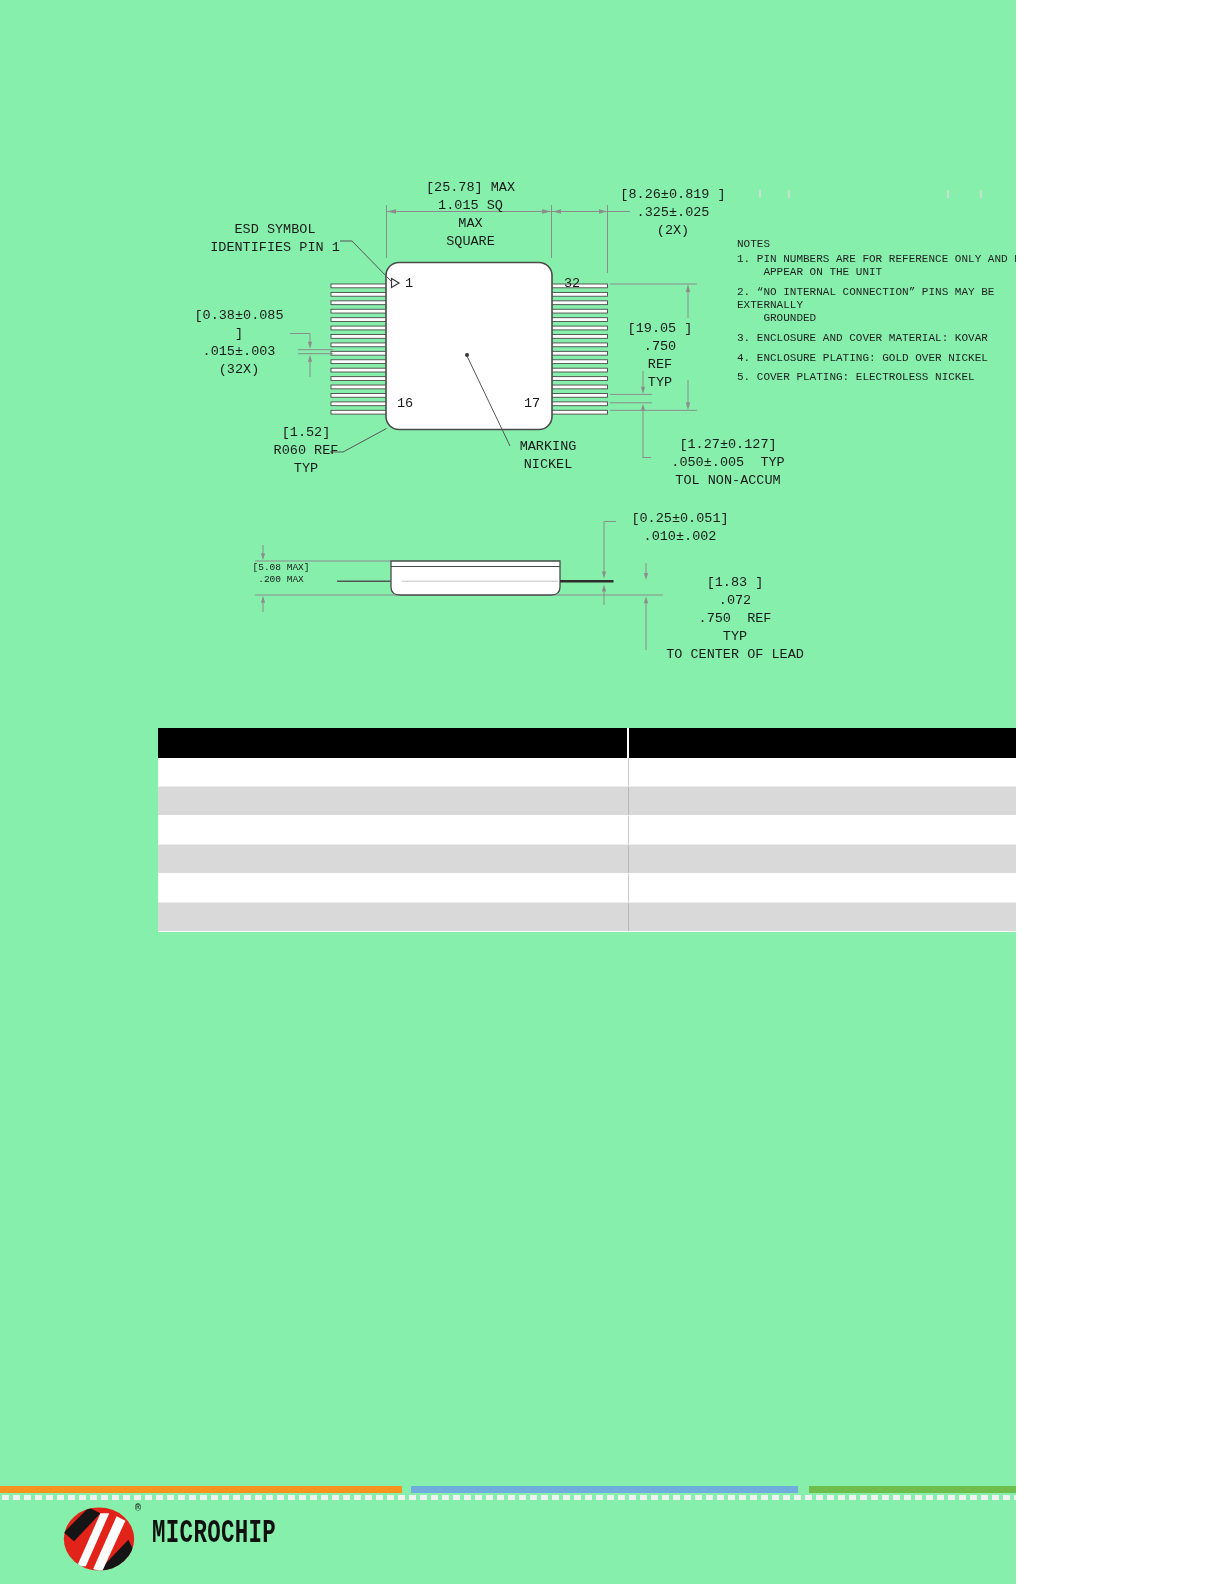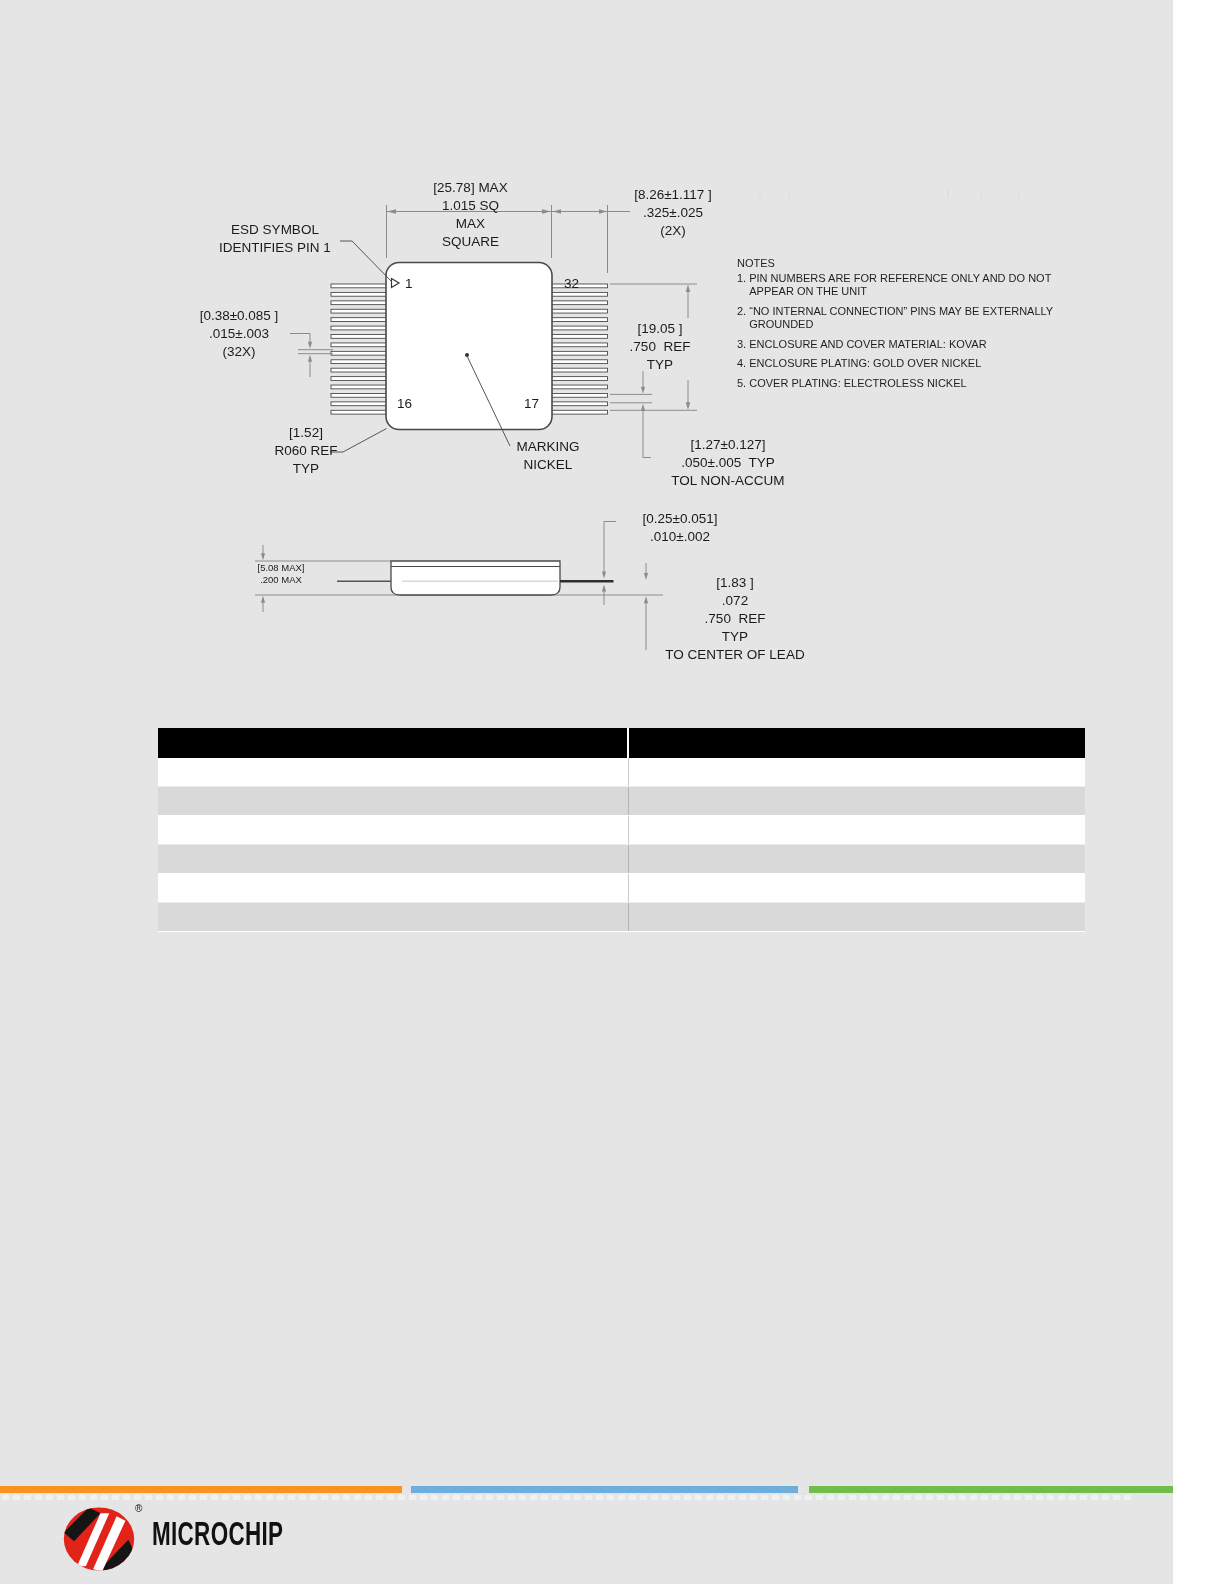--- a/index.html
+++ b/index.html
@@ -1,24 +1,24 @@
 <!DOCTYPE html>
 <html><head>
 <meta charset="utf-8">
 <style>
   html,body{margin:0;padding:0;background:#fff;}
-  .page{position:relative;width:1173px;height:1584px;background:#e5e5e5;
-        font-family:Liberation Sans, sans-serif;color:#1f1f1f;overflow:hidden;}
+  .page{position:relative;width:1016px;height:1584px;background:#86efac;
+        font-family:Liberation Mono, monospace;color:#1f1f1f;overflow:hidden;}
   .lbl{position:absolute;text-align:center;white-space:pre-wrap;line-height:1.33;
        font-size:13.5px;color:#1b1b1b;}
   .pinnum{position:absolute;font-size:13.5px;color:#1b1b1b;}
   .tiny{font-size:9.5px;line-height:1.25;}
   svg.draw{position:absolute;left:0;top:0;}
   
-  .notes{position:absolute;left:737px;top:238px;width:330px;text-align:left;margin-top:19px;}
+  .notes{position:absolute;left:737px;top:238px;width:330px;text-align:left;}
   .notes .ntitle{font-size:11px;margin-bottom:3px;}
   .notes .nitem{font-size:11px;line-height:1.2;margin-bottom:6.5px;white-space:pre-wrap;}
   
   .spec-table{position:absolute;left:158px;top:728px;width:927px;}
   .thead{display:flex;height:30px;background:#fff;}
   .thcell{background:#000;height:30px;}
   .thcell.c0{width:469px;margin-right:2px;}
   .thcell.c1{flex:1;}
   .trow{display:flex;height:28px;background:#ffffff;border-bottom:1px solid #ececec;}
   .trow.alt{background:#d9d9d9;border-bottom:1px solid #fff;}
@@ -158,21 +158,21 @@
     <line x1="391" y1="566.5" x2="560" y2="566.5" stroke="#4a4a4a" stroke-width="1"></line>
     <line x1="402" y1="581.2" x2="558" y2="581.2" stroke="#b5b5b5" stroke-width="0.8"></line>
     <line x1="337" y1="581.2" x2="391" y2="581.2" stroke="#555" stroke-width="1.6"></line>
     <line x1="560" y1="581.2" x2="613.5" y2="581.2" stroke="#2e2e2e" stroke-width="2.6"></line>
   </svg>
 
   <div class="lbl" style="left:398px;top:179px;width:145px;">[25.78] MAX
 1.015 SQ
 MAX
 SQUARE</div>
-  <div class="lbl" style="left:613px;top:186px;width:120px;">[8.26±1.117 ]
+  <div class="lbl" style="left:613px;top:186px;width:120px;">[8.26±0.819 ]
 .325±.025
 (2X)</div>
   <div class="lbl" style="left:210px;top:221px;width:130px;">ESD SYMBOL
 IDENTIFIES PIN 1</div>
   <div class="lbl" style="left:189px;top:307px;width:100px;">[0.38±0.085 ]
 .015±.003
 (32X)</div>
   <div class="lbl" style="left:268px;top:424px;width:76px;">[1.52]
 R060 REF
 TYP</div>

